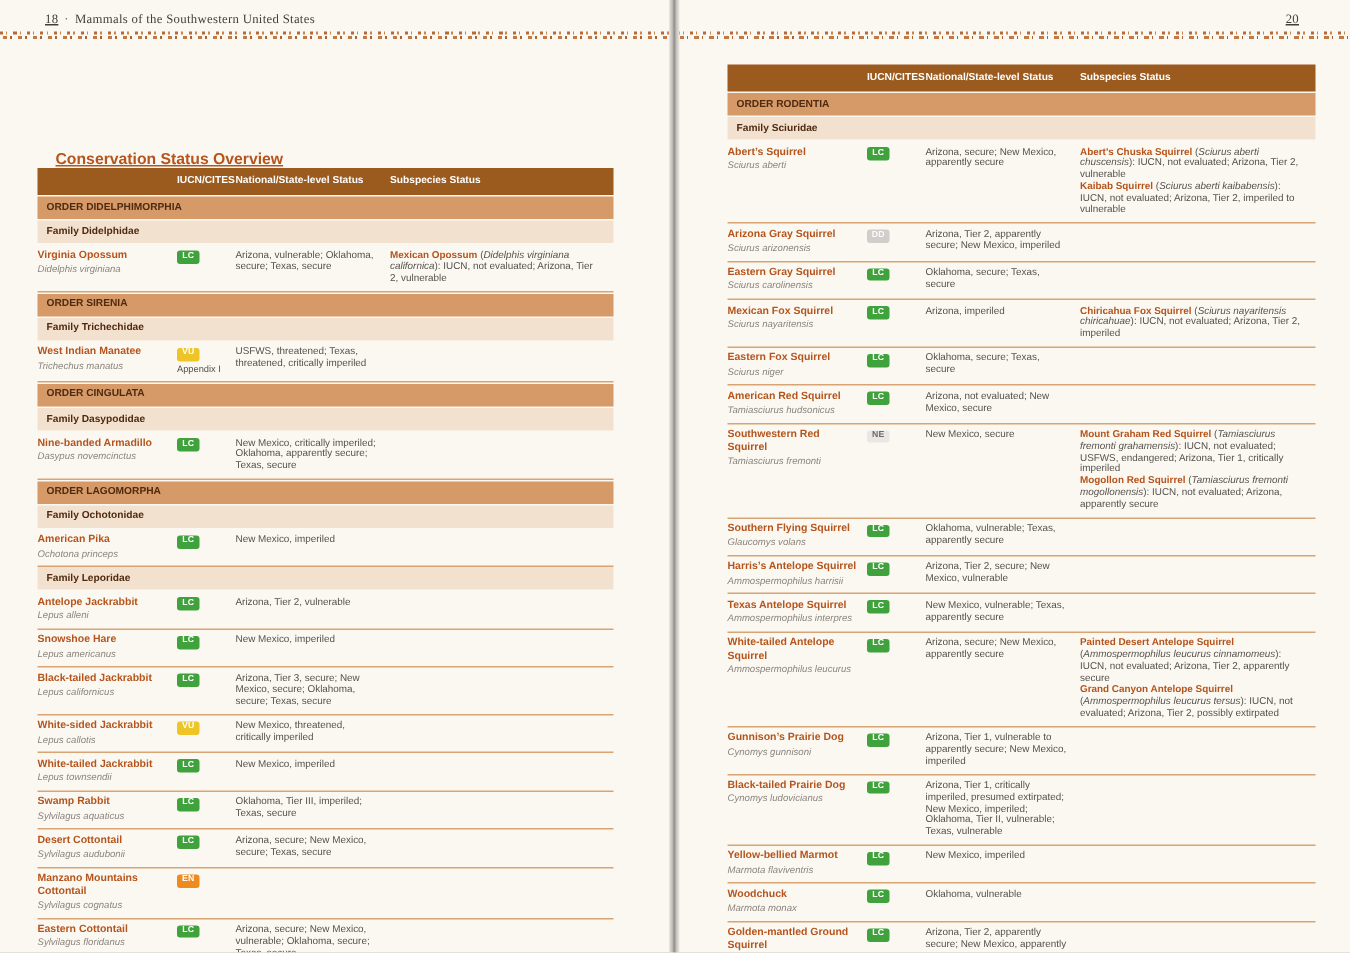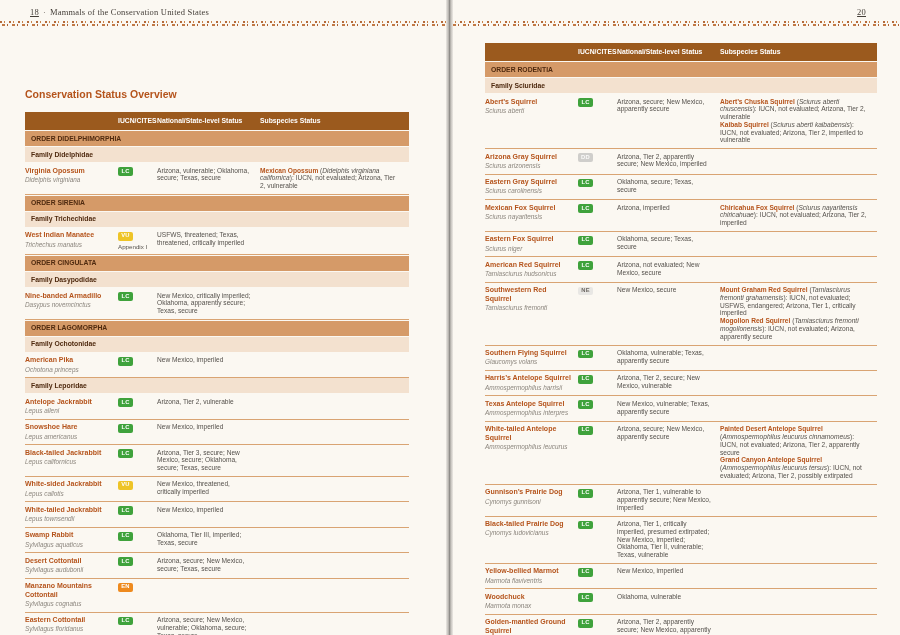--- a/index.html
+++ b/index.html
@@ -33,22 +33,22 @@
   .running-head .sep{margin-right:4px;color:#6b655e;}
   .rh-left{left:30px;}
   .rh-right{right:30px;}
   .ornament{
     position:absolute;top:21px;left:0;right:0;height:6px;opacity:.85;
     background:
       repeating-linear-gradient(90deg,#a8521b 0 2px,rgba(0,0,0,0) 2px 4px,#c1702f 4px 5px,rgba(0,0,0,0) 5px 9px) 0 0 / 100% 2px no-repeat,
       repeating-linear-gradient(90deg,#b96327 0 3px,rgba(0,0,0,0) 3px 5px,#9c4a16 5px 6px,rgba(0,0,0,0) 6px 10px) 2px 3px / 100% 2px no-repeat;
   }
   .title{
-    position:absolute;left:25px;top:88px;margin:0;
-    font-size:10.5px;font-weight:bold;color:#b5541c;
+    position:absolute;left:25px;top:88px;margin:12px;
+    font-size:10.5px;font-weight:bold;color:#b5541c;text-decoration:underline;
   }
   .ctable{position:absolute;font-size:6.6px;line-height:1.18;color:#55514c;}
   .ctable-left{left:25px;top:112px;width:384px;}
   .ctable-right{left:34px;top:43px;width:392px;}
   .trow{display:grid;grid-template-columns:93px 39px 103px 1fr;}
   .thead{
     background:#9b5a1e;color:#ffffff;font-weight:bold;font-size:6.8px;
     padding:5px 0 5px;align-items:center;
   }
   .hcell{padding-right:6px;}
@@ -78,21 +78,21 @@
   .sub-name{color:#b5541c;font-weight:bold;}
   .sub-sci{font-style:italic;}
 </style>
 </head>
 <body>
 
 <div class="spread">
 
   <div class="page page-left">
     <div class="running-head rh-left">
-      <span class="folio">18</span><span class="sep">·</span><span>Mammals of the Conservation United States</span>
+      <span class="folio">18</span><span class="sep">·</span><span>Mammals of the Southwestern United States</span>
     </div>
     <div class="ornament"></div>
     <h1 class="title">Conservation Status Overview</h1>
     <div class="ctable ctable-left" id="table-left">
         <div class="trow thead">
           <div class="hcell"></div>
           <div class="hcell">IUCN/CITES</div>
           <div class="hcell">National/State-level Status</div>
           <div class="hcell">Subspecies Status</div>
         </div>

